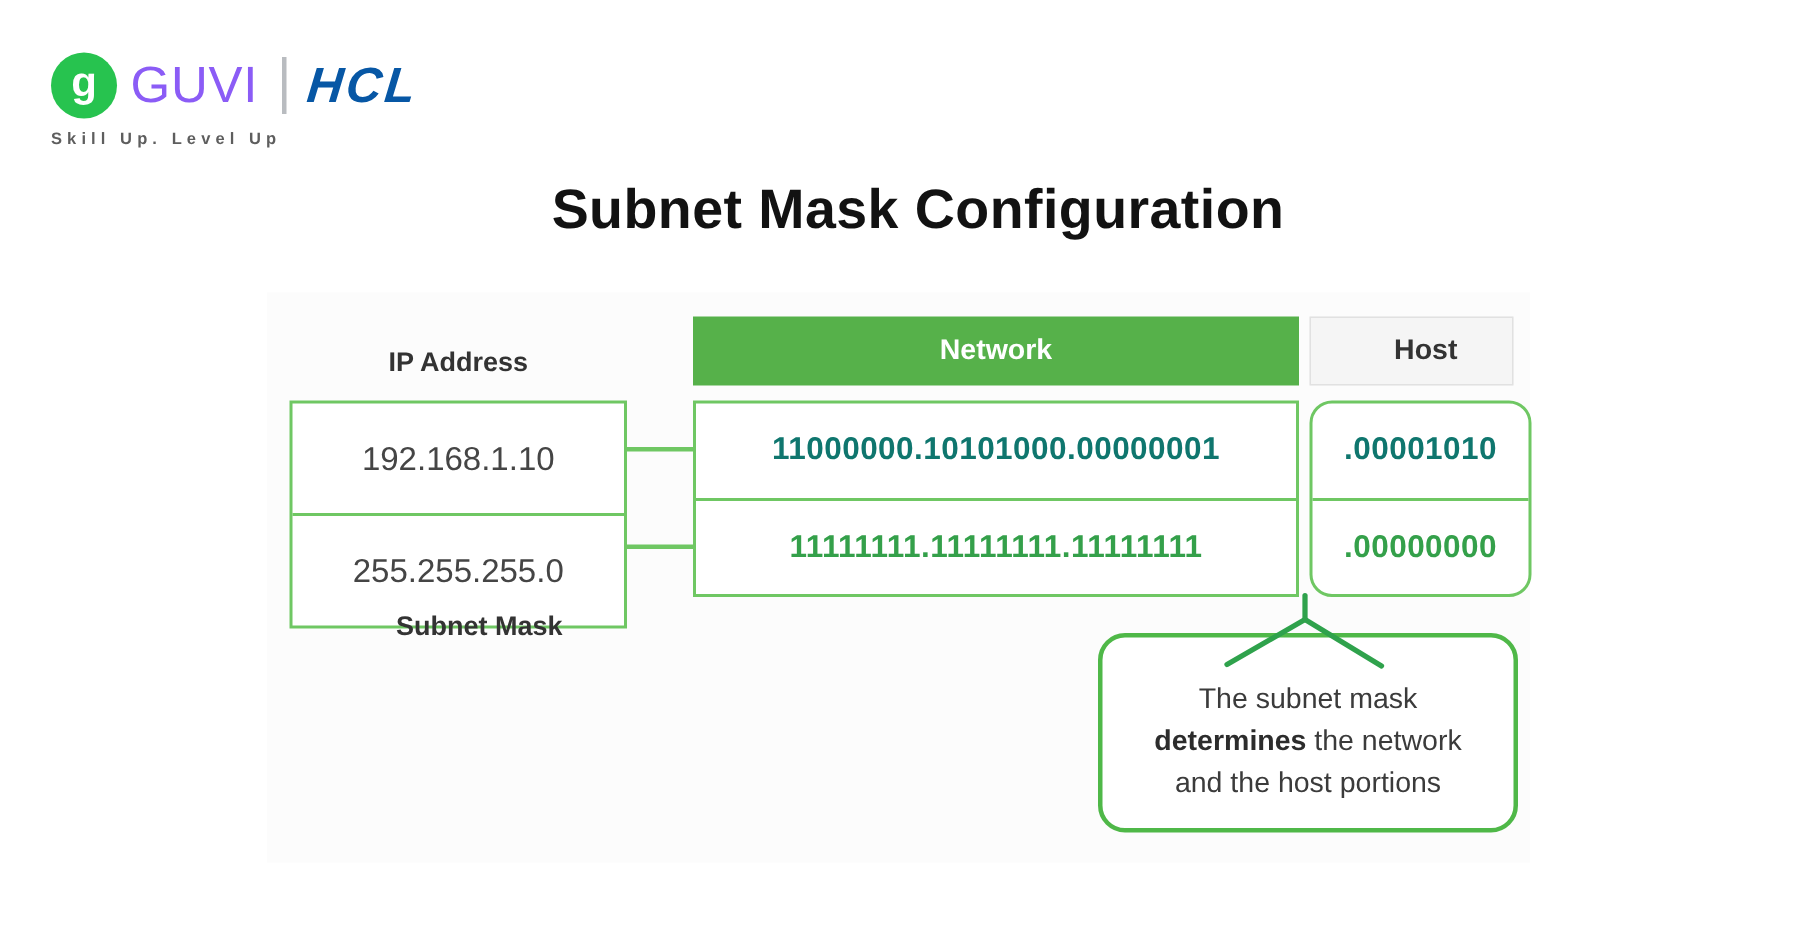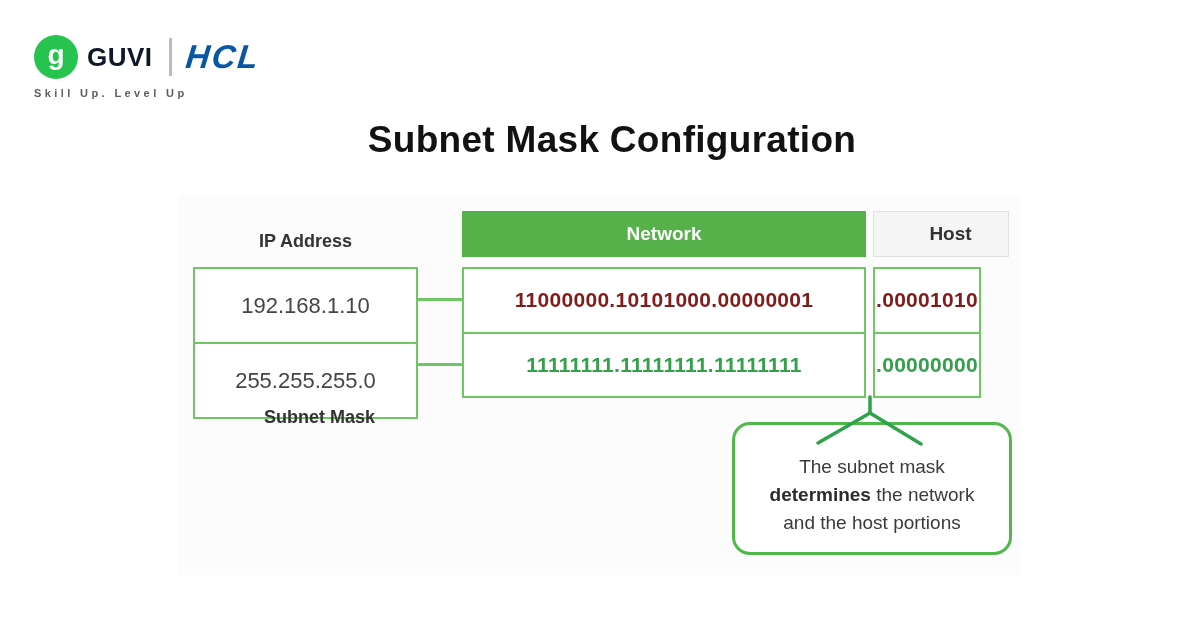--- a/index.html
+++ b/index.html
@@ -22,23 +22,23 @@
     background: #27c34f;
     border-radius: 50%;
     color: #ffffff;
     font-weight: 700;
     font-size: 28px;
     display: flex; align-items: center; justify-content: center;
     padding-bottom: 4px;
   }
   .guvi-text {
     margin-left: 9px;
-    font-size: 26px;
-    font-weight: 700;
-    color: #0f172a;
+    font-size: 34px;
+    font-weight: 400;
+    color: #8b5cf6;
     letter-spacing: 0.5px;
   }
   .logo-divider {
     width: 3px; height: 38px;
     background: #b9bcc0;
     margin: 0 14px 0 16px;
   }
   .hcl-text {
     font-size: 33px;
     font-weight: 700;
@@ -95,21 +95,21 @@
     font-size: 22px;
     color: #454545;
   }
   .value-row + .value-row { border-top: 2px solid #6fc763; }
 
   .binary-row {
     flex: 1;
     display: flex; align-items: center; justify-content: center;
     font-size: 21px;
     font-weight: 700;
-    color: #7f1d1d;
+    color: #0f766e;
     letter-spacing: 0.3px;
     white-space: nowrap;
   }
   .binary-row + .binary-row { border-top: 2px solid #6fc763; }
   .binary-green { color: #34a04a; }
 
   .header-network {
     background: #56b14a;
     color: #ffffff;
     font-size: 19px;
@@ -187,21 +187,21 @@
 
     <div class="abs header-network" style="left:284px; top:16px; width:404px; height:46px;">Network</div>
 
     <div class="abs header-host" style="left:695px; top:16px; width:136px; height:46px;padding-left:19px;">Host</div>
 
     <div class="abs value-box" style="left:284px; top:72px; width:404px; height:131px;">
       <div class="binary-row">11000000.10101000.00000001</div>
       <div class="binary-row binary-green">11111111.11111111.11111111</div>
     </div>
 
-    <div class="abs value-box" style="left:695px; top:72px; width:108px; height:131px;">
+    <div class="abs value-box" style="left:695px; top:72px; width:148px; height:131px;border-radius:15px;">
       <div class="binary-row">.00001010</div>
       <div class="binary-row binary-green">.00000000</div>
     </div>
 
     <div class="abs callout" style="left:554px; top:227px; width:280px; height:133px;">
       <div class="callout-text">
         <span>The subnet mask</span><br>
         <b>determines</b><span> the network</span><br>
         <span>and the host portions</span>
       </div>

